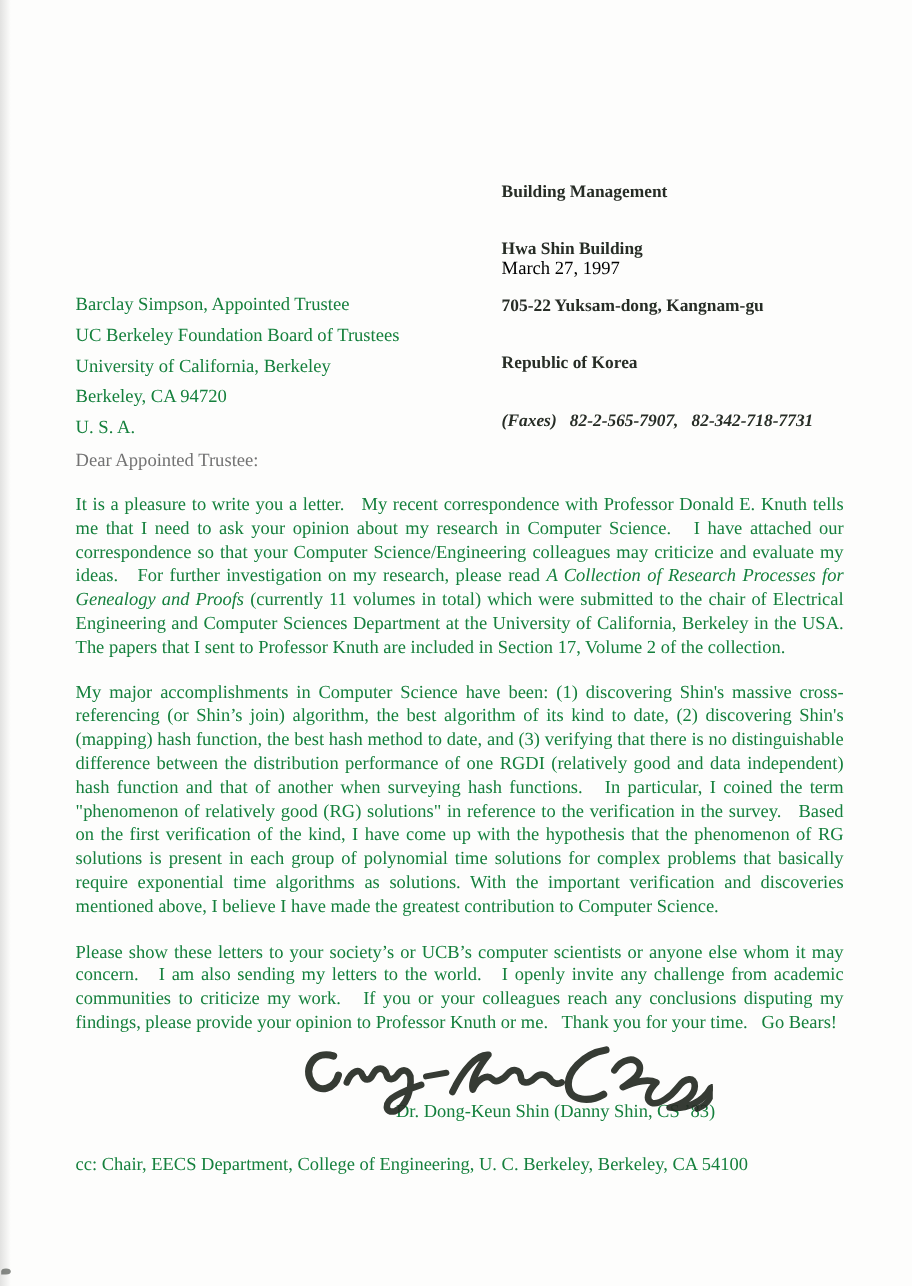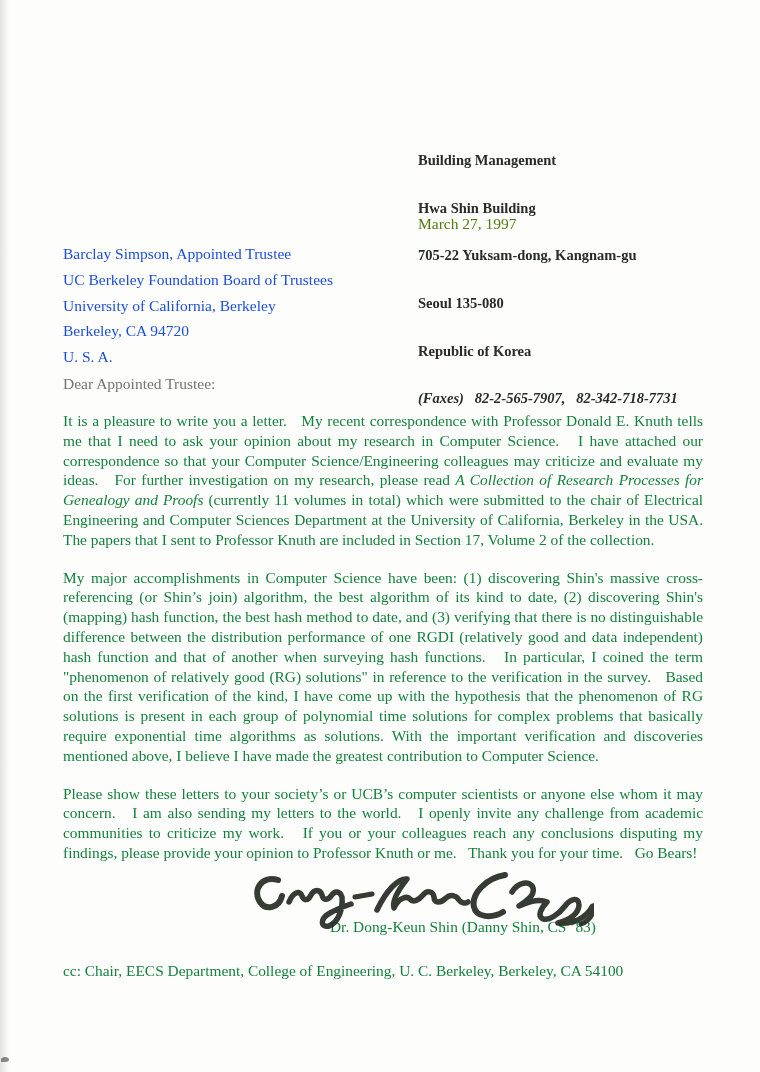--- a/index.html
+++ b/index.html
@@ -23,25 +23,25 @@
     background: #4a4f49; border-radius: 50% 50% 50% 0; opacity: .65;
   }
   .sender {
     position: absolute; left: 418px; top: 121px;
     font-weight: bold; font-size: 14.5px; line-height: 15.9px;
     color: #272d26; white-space: pre;
   }
   .sender .fax { font-style: italic; }
   .date {
     position: absolute; left: 418px; top: 215px;
-    font-size: 15.5px; color: #4d7c0f;
+    font-size: 15.5px; color: #000000;
   }
   .recipient {
     position: absolute; left: 63px; top: 241px;
-    font-size: 15.5px; line-height: 25.8px; color: #1d4ed8;
+    font-size: 15.5px; line-height: 25.8px; color: #15803d;
   }
   .salutation {
     position: absolute; left: 63px; top: 375px;
     font-size: 15.5px; color: #737373;
   }
   .body-flow {
     position: absolute; left: 63px; top: 411px; width: 640px;
     font-size: 15.4px; line-height: 19.8px;
     text-align: justify; color: #15803d;
   }
@@ -56,21 +56,20 @@
 <body>
 
 <div class="page">
   <div class="edge-shadow"></div>
   <div class="speck"></div>
 
   <div class="sender">
     <div>Building Management</div>
     <div>Hwa Shin Building</div>
     <div>705-22 Yuksam-dong, Kangnam-gu</div>
-    <div>Seoul 135-080</div>
     <div>Republic of Korea</div>
     <div class="fax">(Faxes)   82-2-565-7907,   82-342-718-7731</div>
   </div>
 
   <div class="date">March 27, 1997</div>
 
   <div class="recipient">
     <div>Barclay Simpson, Appointed Trustee</div>
     <div>UC Berkeley Foundation Board of Trustees</div>
     <div>University of California, Berkeley</div>

